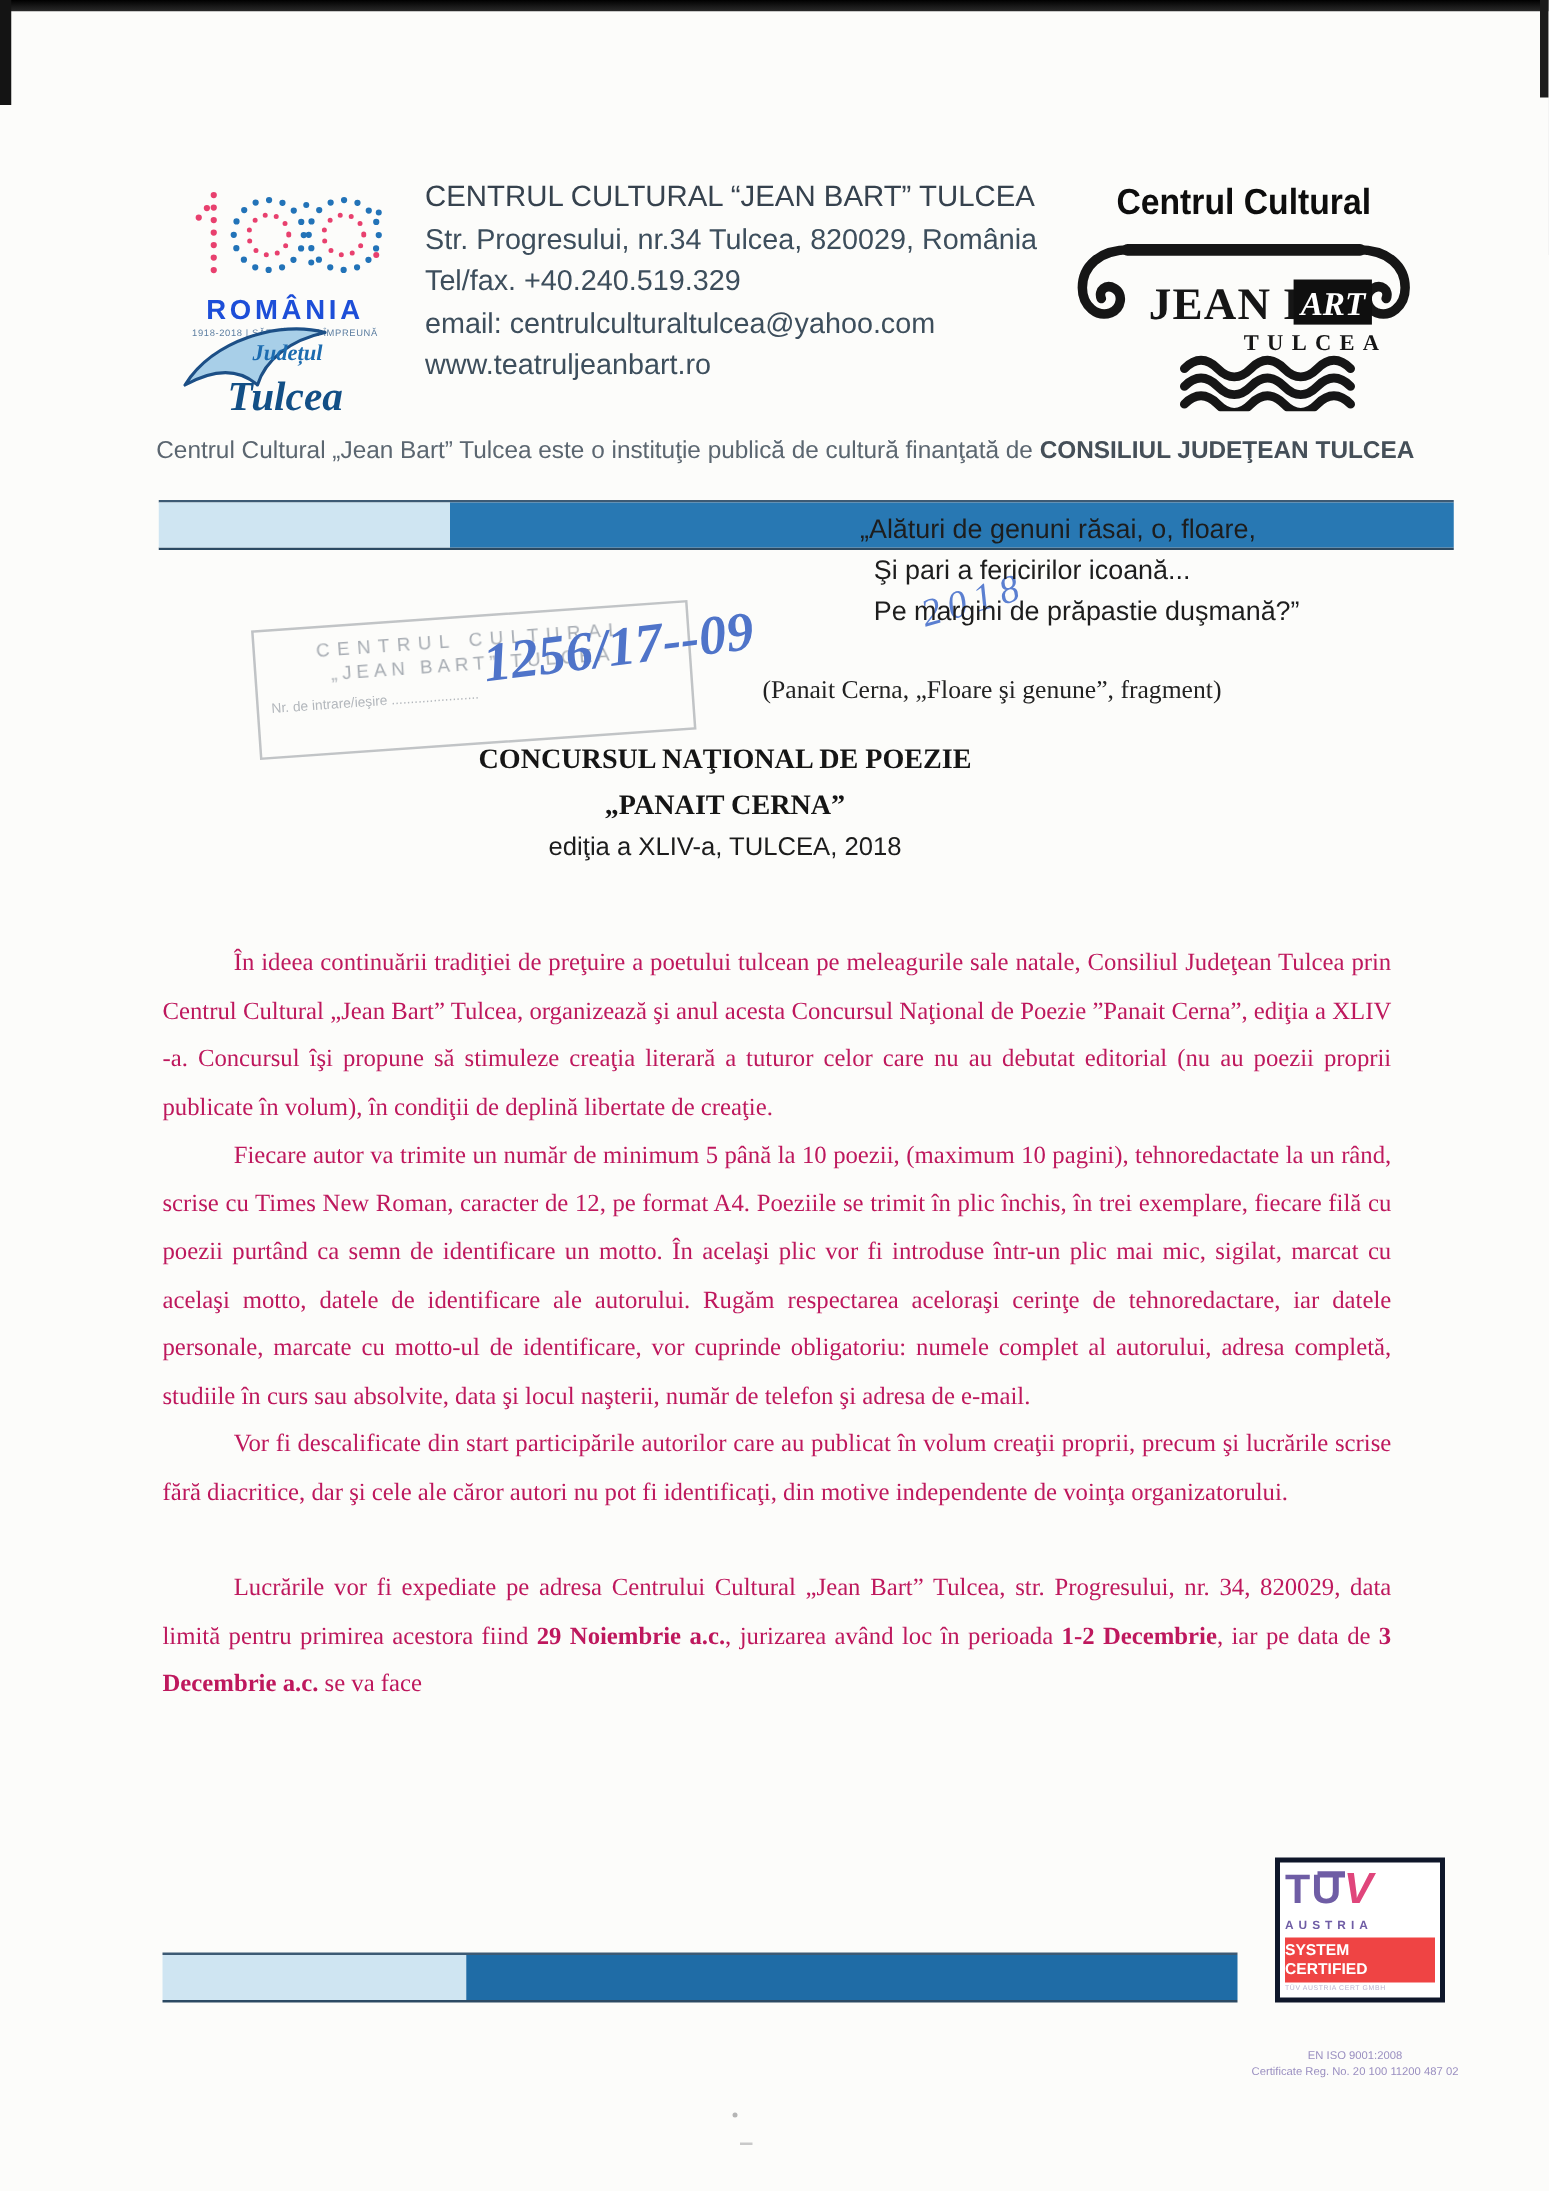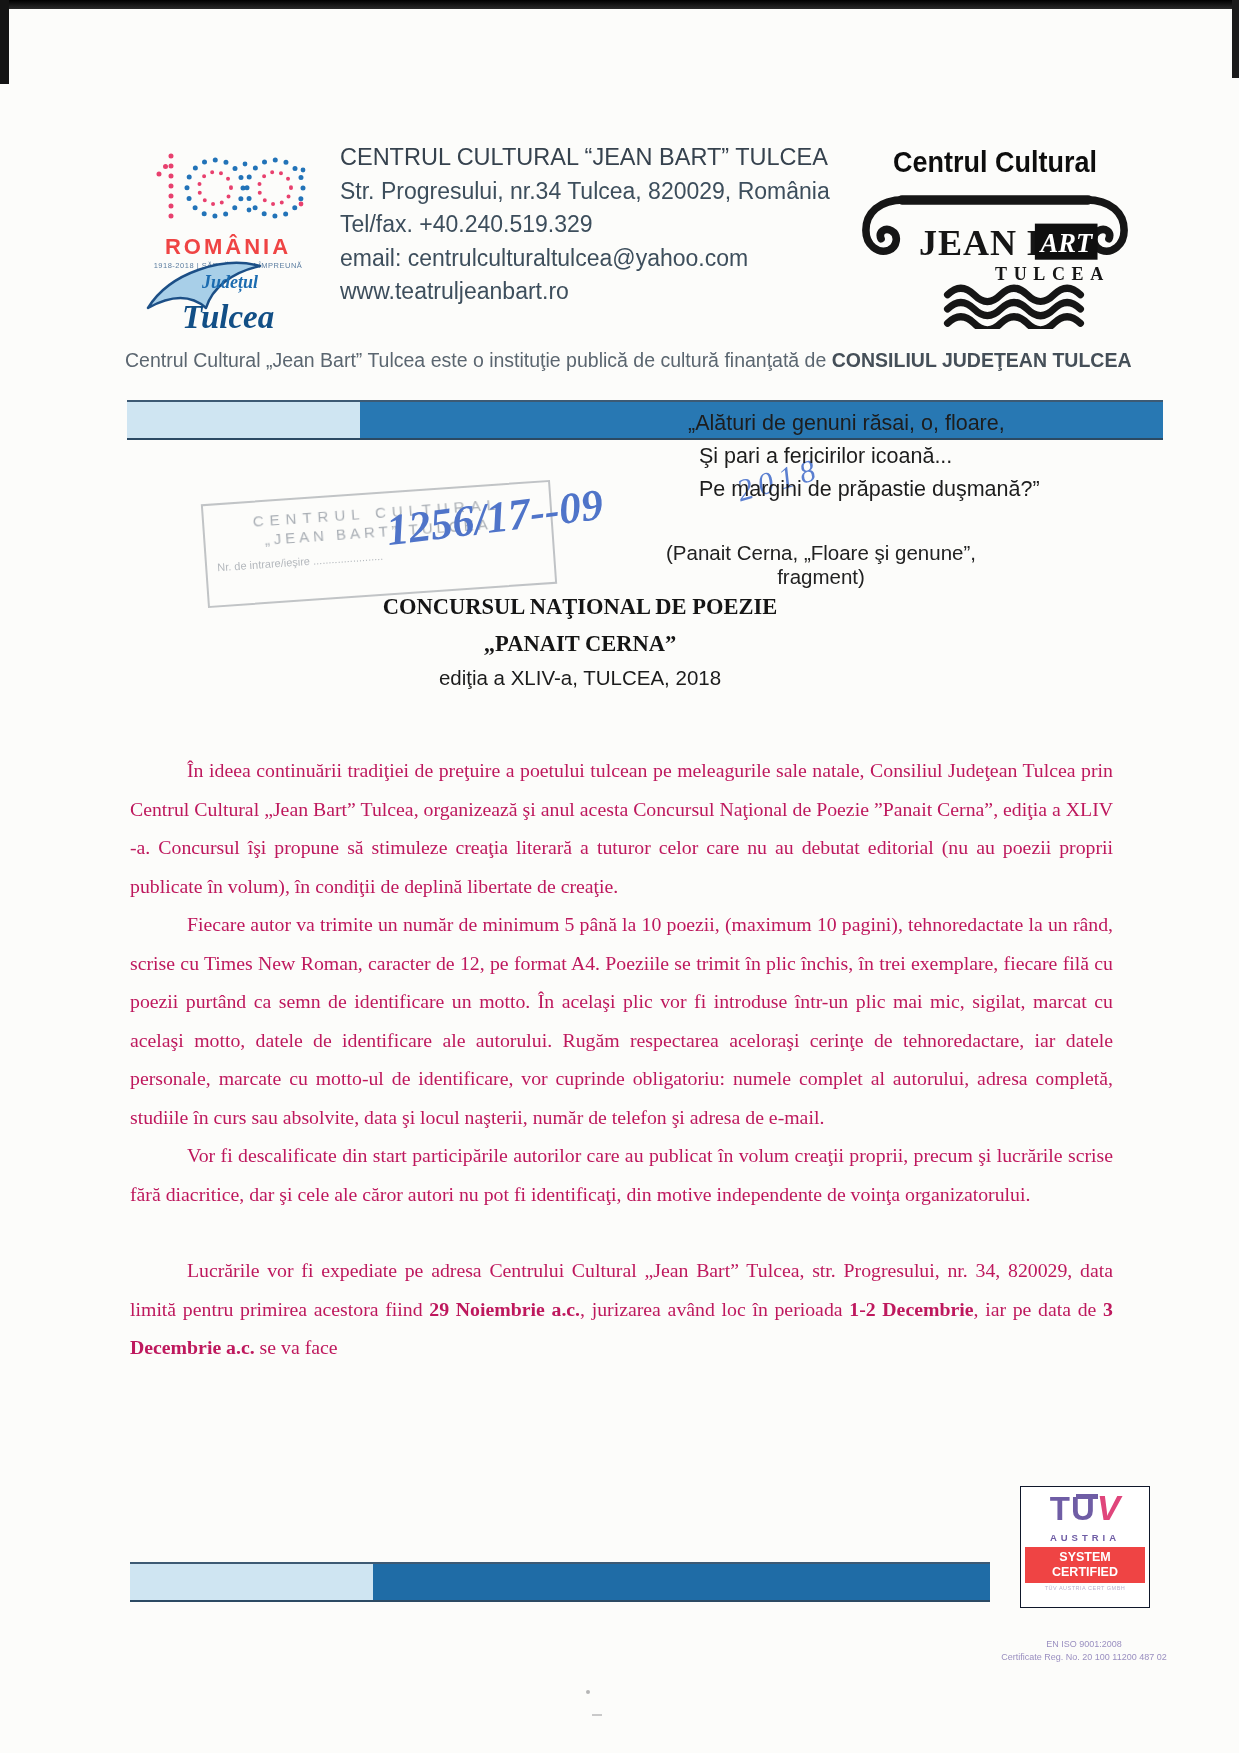--- a/index.html
+++ b/index.html
@@ -10,21 +10,21 @@
   }
   
   .scan-top{position:absolute;left:0;top:0;width:1239px;height:9px;background:linear-gradient(#000,#2a2a2a);}
   .scan-left{position:absolute;left:0;top:0;width:9px;height:84px;background:#141414;}
   .scan-right{position:absolute;right:0;top:0;width:7px;height:78px;background:#1b1b1b;}
   .speck1{position:absolute;left:586px;top:1690px;width:4px;height:4px;border-radius:50%;background:#b5b5b5;}
   .speck2{position:absolute;left:592px;top:1714px;width:10px;height:2px;background:#c9c9c9;}
 
   
   .centenary{position:absolute;left:128px;top:138px;width:200px;text-align:center;}
-  .centenary .romania{font-size:22px;font-weight:bold;letter-spacing:3px;color:#ef4444;margin-top:-4px;}
+  .centenary .romania{font-size:22px;font-weight:bold;letter-spacing:3px;color:#1d4ed8;margin-top:-4px;}
   .centenary .tagline{font-size:7.5px;color:#5b7da0;letter-spacing:.5px;margin-top:1px;}
   .county{position:absolute;left:140px;top:246px;}
 
   .contact{position:absolute;left:340px;top:141px;width:500px;color:#3d4e5c;font-size:23px;line-height:33.5px;}
   .contact .name{font-weight:normal;color:#36424e;font-size:23.5px;}
 
   .brand{position:absolute;left:852px;top:146px;width:286px;text-align:center;}
   .brand-title{font-size:29px;font-weight:700;color:#0d0d0d;transform:scaleX(.93);transform-origin:center;}
 
   .funding{position:absolute;left:125px;top:349px;width:1010px;font-size:19.5px;color:#5b6670;}
@@ -49,39 +49,39 @@
   .stamp .s2{font-size:15px;letter-spacing:4px;margin-top:2px;filter:blur(.4px);}
   .stamp .s3{font-size:11px;text-align:left;margin:10px 0 0 10px;color:#a7acb2;}
   .hw{position:absolute;color:#4f74c9;font-family:"Liberation Serif","DejaVu Serif",serif;font-style:italic;}
   .hw-number{left:386px;top:492px;font-size:44px;font-weight:bold;transform:rotate(-7deg);}
   .hw-year{left:736px;top:462px;font-size:31px;transform:rotate(-16deg);letter-spacing:6px;color:#5b7fd0;}
 
   
   .quote{position:absolute;left:688px;top:407px;font-family:Liberation Sans, sans-serif;font-size:21.5px;line-height:33px;color:#1d1d1d;}
   .quote .ln{white-space:nowrap;}
   .quote .ln + .ln{padding-left:11px;}
-  .attribution{position:absolute;left:624px;top:541px;width:394px;text-align:center;font-size:20.5px;color:#222;}
+  .attribution{position:absolute;left:610px;top:541px;width:394px;text-align:left;font-size:20.5px;color:#222;font-family:Liberation Serif, serif;}
 
   
   .title-block{position:absolute;left:130px;top:594px;width:900px;text-align:center;}
   .title-l1,.title-l2{font-family:"Liberation Serif","DejaVu Serif",serif;font-weight:bold;font-size:22.5px;color:#151515;}
   .title-l2{margin-top:11px;}
   .title-l3{margin-top:9px;font-size:20.5px;color:#1c1c1c;}
 
   
   .body-text{
     position:absolute;left:130px;top:751px;width:983px;
     font-family:"Liberation Serif","DejaVu Serif",serif;
     font-size:19.8px;line-height:38.5px;text-align:justify;color:#be185d;
   }
   .body-text p{margin:0;text-indent:57px;}
   .body-text p.gap{margin-top:38px;}
 
   
-  .tuv{position:absolute;left:1020px;top:1486px;width:120px;background:#fff;border:1px solid #0f172a;padding:6px 4px 16px;text-align:center;}
+  .tuv{position:absolute;left:1020px;top:1486px;width:120px;background:#fff;border:4px solid #0f172a;padding:6px 4px 4px;}
   .tuv-brand{position:relative;display:inline-block;font-weight:900;line-height:30px;}
   .tuv-brand .tu{font-size:33px;color:#6f5da5;letter-spacing:1px;}
   .tuv-brand .macron{position:absolute;left:26px;top:1px;width:22px;height:5px;background:#6f5da5;}
   .tuv-brand .v{font-size:35px;color:#e0457b;font-style:italic;margin-left:1px;}
   .tuv-austria{font-size:9.5px;letter-spacing:4px;color:#6f5da5;font-weight:bold;margin-top:2px;}
   .tuv-box{margin-top:4px;background:#ef4444;color:#fff;font-weight:bold;font-size:12.5px;line-height:15px;padding:3px 0;}
   .tuv-gmbh{font-size:5.5px;color:#b9b2d0;margin-top:2px;letter-spacing:.5px;}
   .iso{position:absolute;left:994px;top:1638px;width:180px;text-align:center;font-size:9px;line-height:13px;color:#9a8fc0;}
 
   svg text{font-family:"Liberation Serif","DejaVu Serif",serif;}

